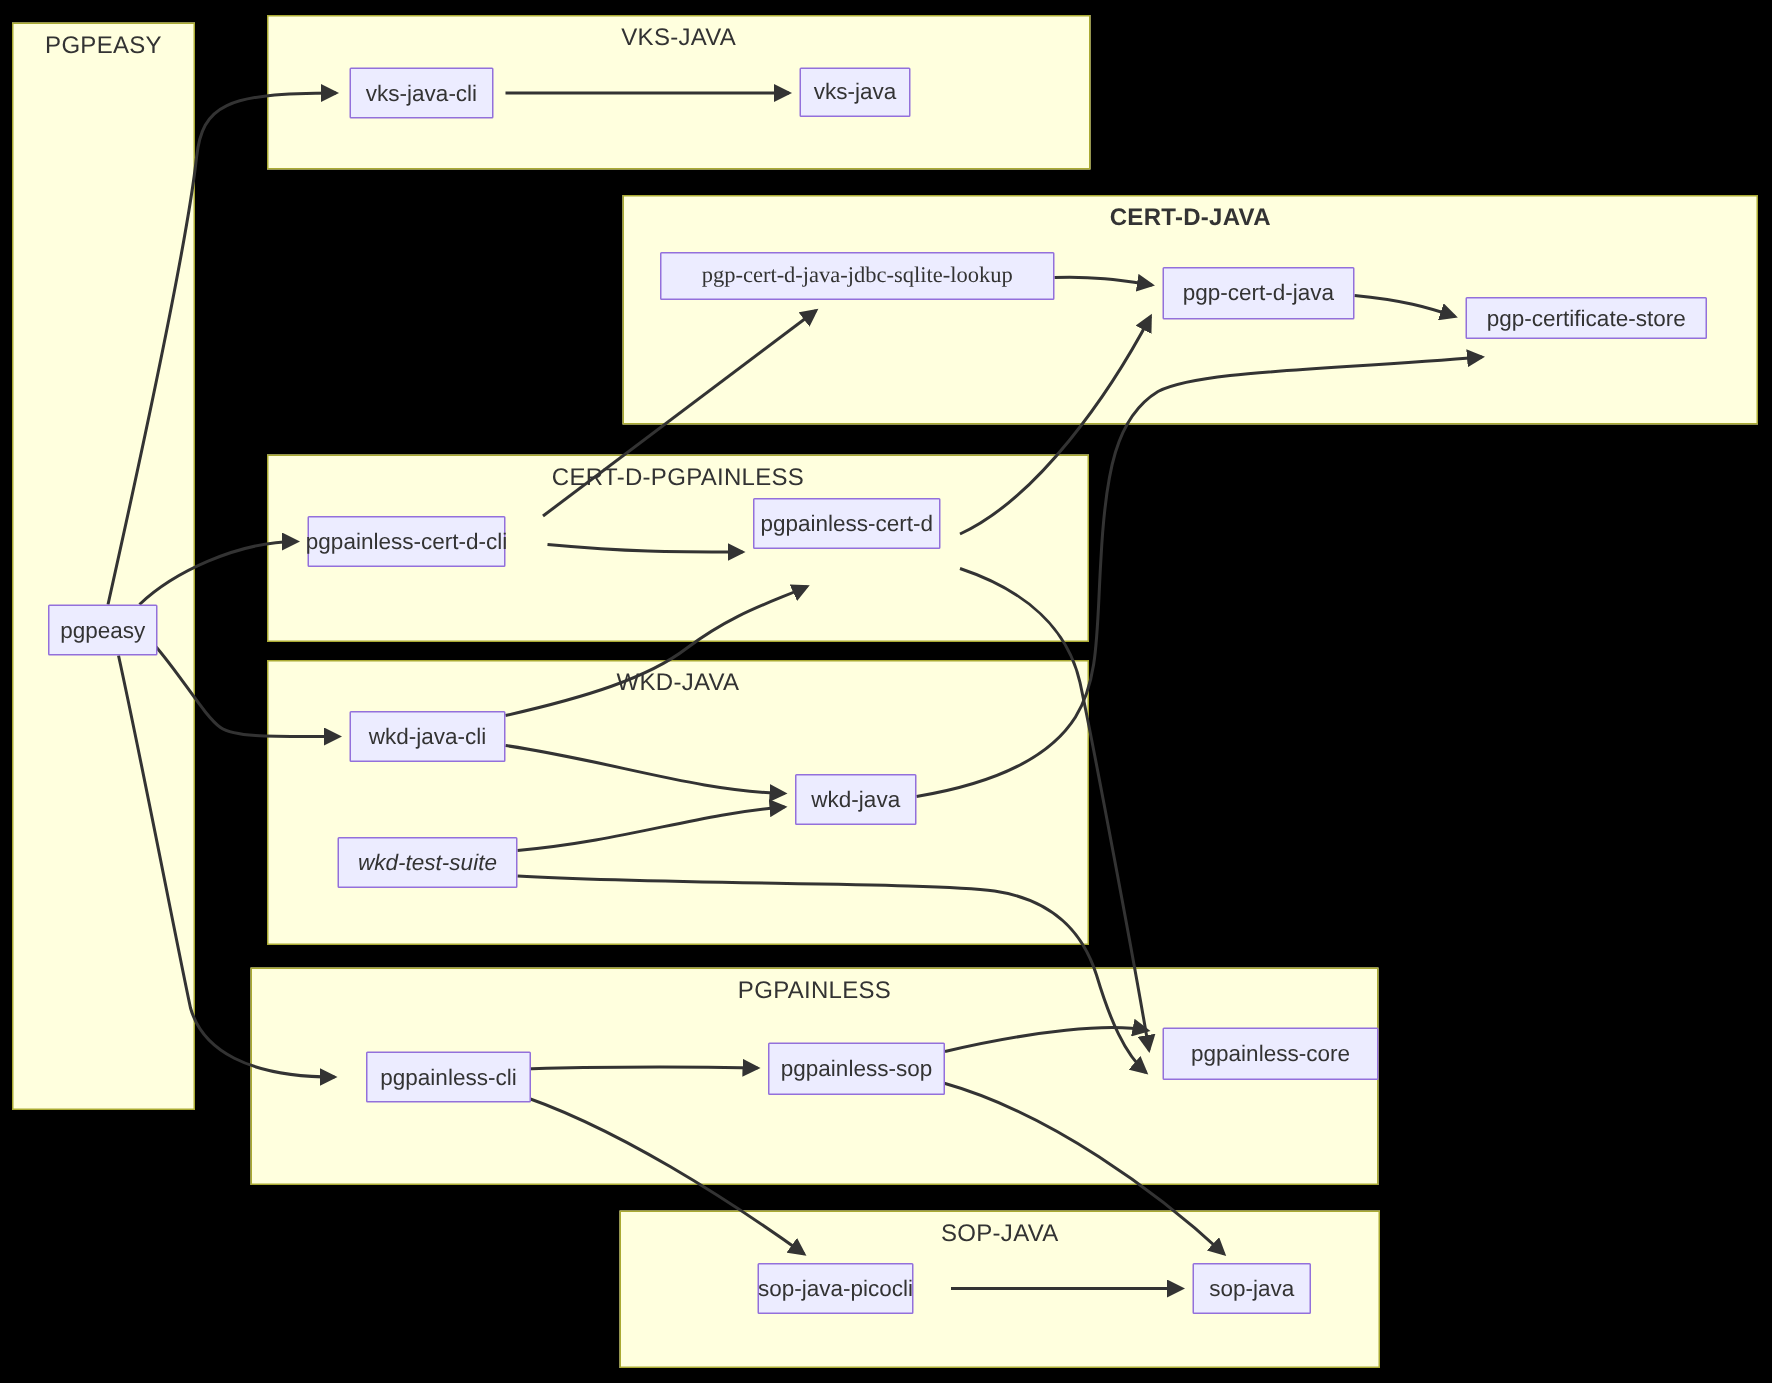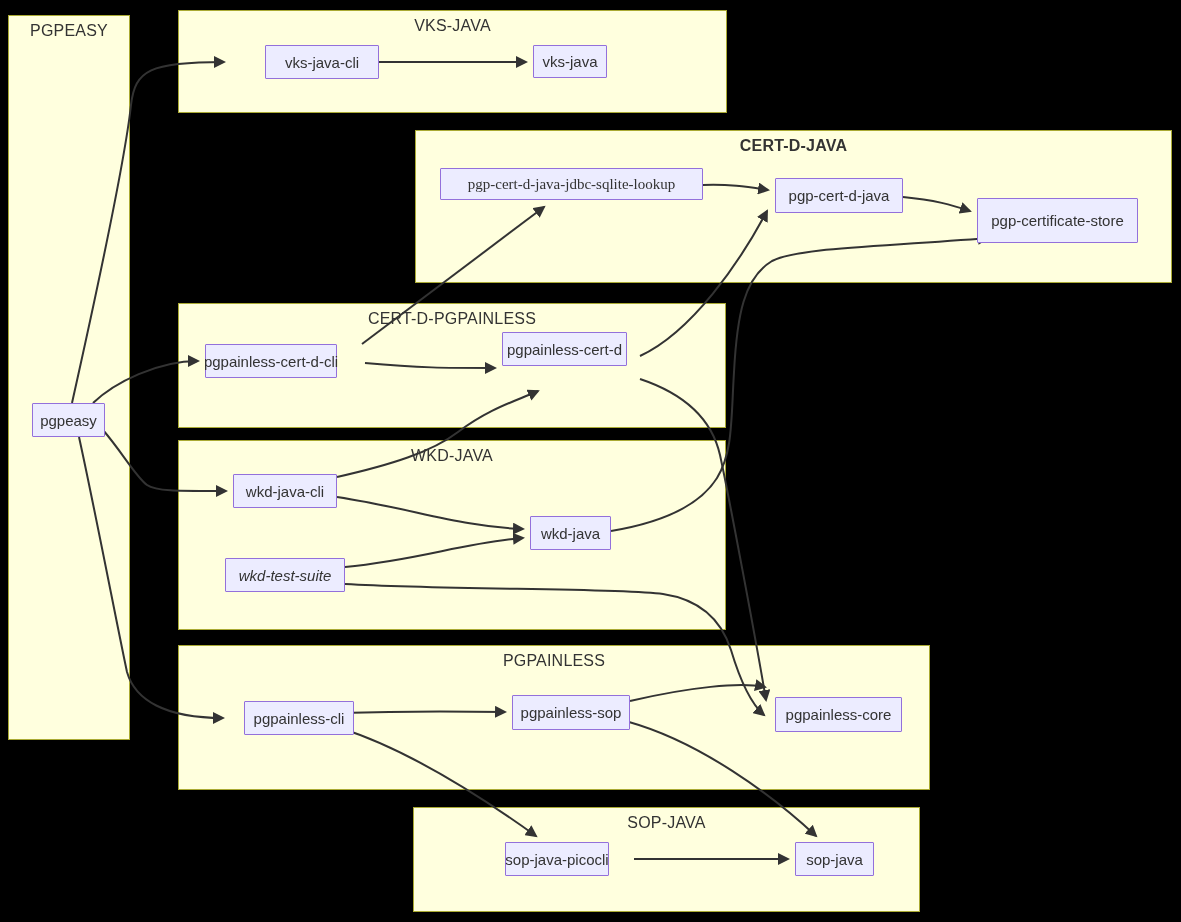--- a/index.html
+++ b/index.html
@@ -55,21 +55,21 @@
       </div>
       <div class="subgraph" style="left: 415px; top: 130px; width: 757px; height: 153px; font-weight: bold;">
         <span class="subgraph-title">CERT-D-JAVA</span>
       </div>
       <div class="subgraph" style="left: 178px; top: 303px; width: 548px; height: 125px;">
         <span class="subgraph-title">CERT-D-PGPAINLESS</span>
       </div>
       <div class="subgraph" style="left: 178px; top: 440px; width: 548px; height: 190px;">
         <span class="subgraph-title">WKD-JAVA</span>
       </div>
-      <div class="subgraph" style="left: 178px; top: 645px; width: 752px; height: 145px;">
+      <div class="subgraph" style="left: 167px; top: 645px; width: 752px; height: 145px;">
         <span class="subgraph-title">PGPAINLESS</span>
       </div>
       <div class="subgraph" style="left: 413px; top: 807px; width: 507px; height: 105px;">
         <span class="subgraph-title">SOP-JAVA</span>
       </div>
     </div>
   <svg id="edge-layer" width="1181" height="922" viewBox="0 0 1181 922" xmlns="http://www.w3.org/2000/svg">
     <defs>
       <marker id="arrow" markerUnits="userSpaceOnUse" markerWidth="13" markerHeight="12" refX="10" refY="6" orient="auto">
         <path d="M0,0 L12,6 L0,12 z" fill="#333333"></path>
@@ -94,29 +94,29 @@
         <path d="M 611,531 C 665,522 700,505 717,478 C 733,452 731,420 734,372 C 737,315 744,278 772,261 C 800,247 880,247 988,238" fill="none" stroke="#333333" stroke-width="2" marker-end="url(#arrow)"></path>
         <path d="M 340,713 C 400,711 450,711 505,712" fill="none" stroke="#333333" stroke-width="2" marker-end="url(#arrow)"></path>
         <path d="M 340,728 C 410,750 490,803 536,836" fill="none" stroke="#333333" stroke-width="2" marker-end="url(#arrow)"></path>
         <path d="M 630,701 C 690,687 740,682 765,687" fill="none" stroke="#333333" stroke-width="2" marker-end="url(#arrow)"></path>
         <path d="M 629,722 C 700,742 772,795 816,836" fill="none" stroke="#333333" stroke-width="2" marker-end="url(#arrow)"></path>
         <path d="M 634,859 L 788,859" fill="none" stroke="#333333" stroke-width="2" marker-end="url(#arrow)"></path>
       </g>
   </svg>
   <div id="node-layer">
       <div class="node" style="left: 32px; top: 403px; width: 73px; height: 34px;">pgpeasy</div>
-      <div class="node" style="left: 233px; top: 45px; width: 114px; height: 34px; margin-left: 32px;">vks-java-cli</div>
+      <div class="node" style="left: 233px; top: 45px; width: 96px; height: 34px;">vks-java-cli</div>
       <div class="node" style="left: 533px; top: 45px; width: 74px; height: 33px;">vks-java</div>
       <div class="node" style="left: 440px; top: 168px; width: 263px; height: 32px; font-family: Liberation Serif, serif;">pgp-cert-d-java-jdbc-sqlite-lookup</div>
       <div class="node" style="left: 775px; top: 178px; width: 128px; height: 35px;">pgp-cert-d-java</div>
-      <div class="node" style="left: 977px; top: 198px; width: 161px; height: 45px;">pgp-certificate-store</div>
+      <div class="node" style="left: 977px; top: 198px; width: 161px; height: 28px;">pgp-certificate-store</div>
       <div class="node" style="left: 205px; top: 344px; width: 132px; height: 34px;">pgpainless-cert-d-cli</div>
       <div class="node" style="left: 502px; top: 332px; width: 125px; height: 34px;">pgpainless-cert-d</div>
       <div class="node" style="left: 233px; top: 474px; width: 104px; height: 34px;">wkd-java-cli</div>
       <div class="node" style="left: 530px; top: 516px; width: 81px; height: 34px;">wkd-java</div>
       <div class="node" style="left: 225px; top: 558px; width: 120px; height: 34px; font-style: italic;">wkd-test-suite</div>
       <div class="node" style="left: 244px; top: 701px; width: 110px; height: 34px;">pgpainless-cli</div>
       <div class="node" style="left: 512px; top: 695px; width: 118px; height: 35px;">pgpainless-sop</div>
-      <div class="node" style="left: 775px; top: 685px; width: 127px; height: 35px; margin-top: 12px;">pgpainless-core</div>
+      <div class="node" style="left: 775px; top: 685px; width: 144px; height: 35px;">pgpainless-core</div>
       <div class="node" style="left: 505px; top: 842px; width: 104px; height: 34px;">sop-java-picocli</div>
       <div class="node" style="left: 795px; top: 842px; width: 79px; height: 34px;">sop-java</div>
     </div>
 </div>
 
 </body></html>

